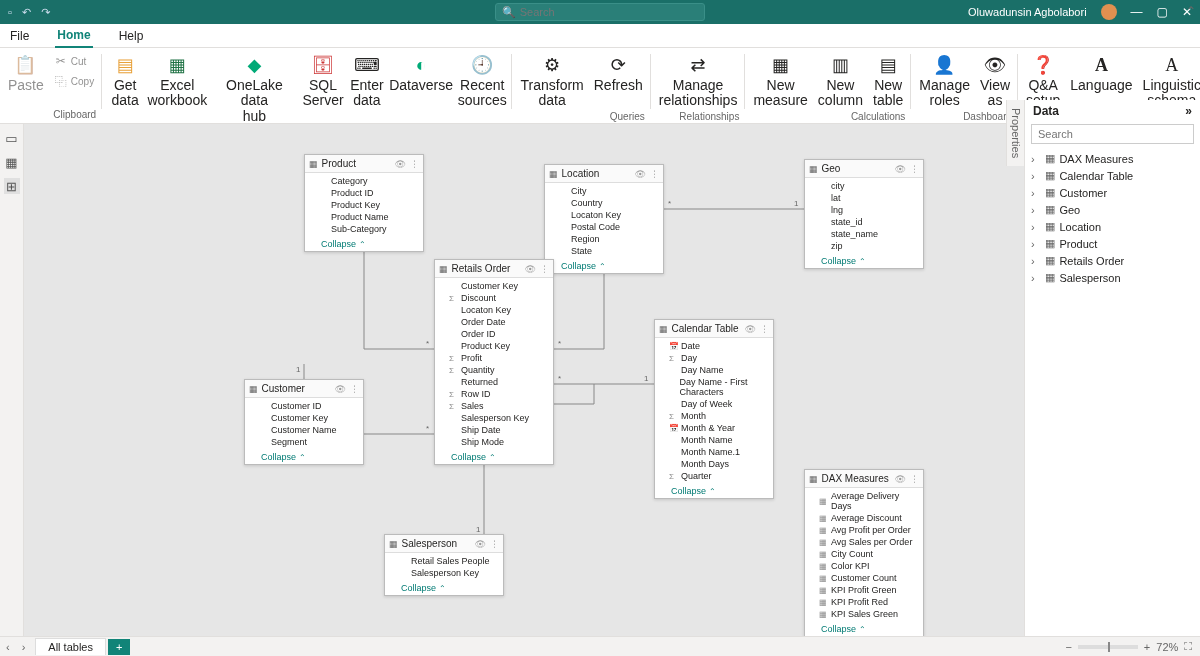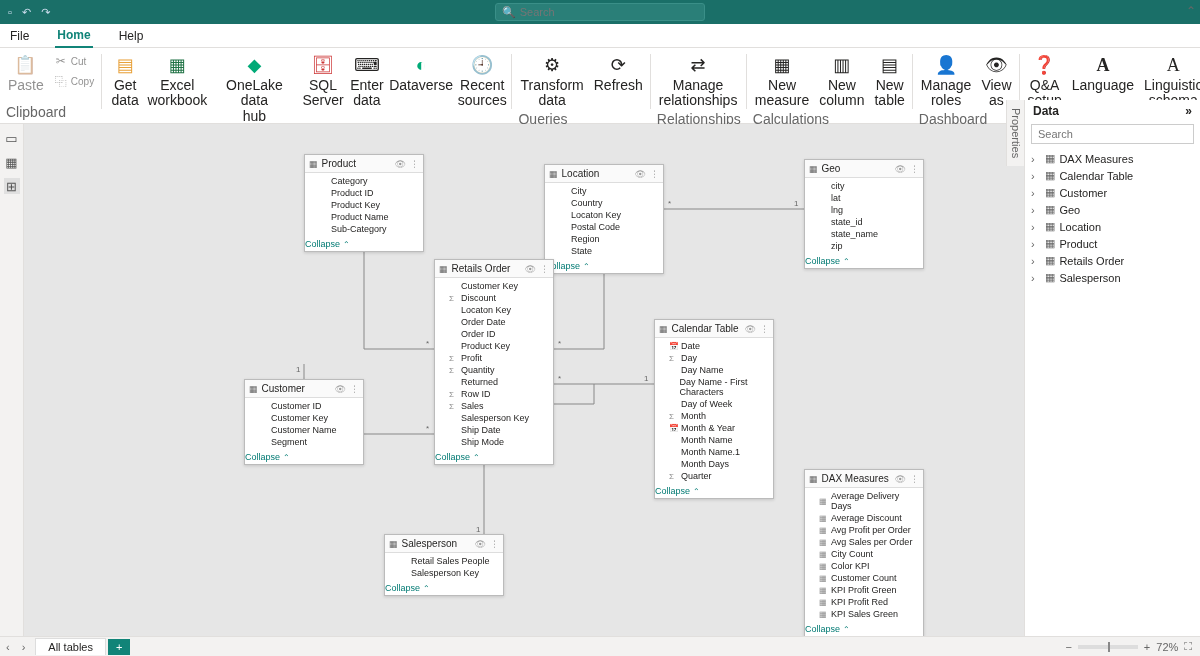--- a/index.html
+++ b/index.html
@@ -19,21 +19,21 @@
 
 .menurow { height:24px; display:flex; align-items:center; border-bottom:1px solid #e1dfdd; padding-left:8px; gap:24px; font-size:12px; }
 .menurow .tab { padding:4px 2px; cursor:pointer; }
 .menurow .tab.active { border-bottom:2px solid #118478; color:#118478; font-weight:600; }
 
 
 .ribbon { height:76px; display:flex; border-bottom:1px solid #e1dfdd; font-size:10px; }
 .group { display:flex; flex-direction:column; padding:2px 6px; position:relative; }
 .group:after { content:""; position:absolute; right:0; top:6px; bottom:14px; width:1px; background:#e1dfdd; }
 .group .items { display:flex; gap:6px; flex:1; align-items:flex-start; padding-top:2px;}
-.group .label { text-align:left; font-size:14px; color:#666; padding-bottom:1px; }
+.group .label { text-align:right; font-size:10px; color:#666; padding-bottom:1px; }
 .ritem { display:flex; flex-direction:column; align-items:center; gap:2px; cursor:pointer; min-width:34px; padding:2px;}
 .ritem .ricon { width:22px; height:22px; display:flex; align-items:center; justify-content:center; font-size:18px;}
 .ritem .rlabel { text-align:center; line-height:1.1; font-size:14px; white-space:pre-line; }
 .ritem.small { flex-direction:row; min-width:auto; gap:3px; font-size:10px;}
 .ritem.small .ricon { width:14px; height:14px; font-size:12px; }
 .paste-group { display:flex; flex-direction:column; gap:2px;}
 .chev{ position:absolute; right:4px; top:4px; cursor:pointer; color:#666;}
 
 
 .workspace { position:absolute; top:124px; left:24px; right:176px; bottom:20px; background:#e6e6e6; overflow:hidden; }
@@ -55,21 +55,21 @@
 
 .mtable { position:absolute; background:#fff; border:1px solid #bbb; box-shadow:0 1px 3px rgba(0,0,0,.15); font-size:9px; }
 .mtable .mhdr { display:flex; align-items:center; padding:3px 4px; gap:4px; border-bottom:1px solid #ddd; background:#fafafa;}
 .mtable .mhdr .ticon{ color:#666; }
 .mtable .mhdr .name{ flex:1; font-size:10px; }
 .mtable .mhdr .eye{ color:#999; cursor:pointer;}
 .mtable .mhdr .dots{ color:#999; cursor:pointer;}
 .mtable .fields { padding:2px 2px 2px 14px;}
 .mtable .fields div { padding:1px 0; display:flex; gap:4px; align-items:center;}
 .mtable .fields .fi { width:8px; color:#888; font-size:8px;}
-.mtable .collapse { padding:2px 0; color:#007a73; cursor:pointer; display:flex; align-items:center; gap:3px;}
+.mtable .collapse { padding:2px 16px; color:#007a73; cursor:pointer; display:flex; align-items:center; gap:3px;}
 .mtable .collapse:after{ content:"⌃"; font-size:8px;}
 
 
 svg.rel { position:absolute; top:0; left:0; width:100%; height:100%; pointer-events:none; }
 svg.rel line { stroke:#888; stroke-width:1; }
 svg.rel text { font-size:8px; fill:#666; }
 
 
 .bottombar { position:absolute; bottom:0; left:0; right:0; height:20px; background:#f3f2f1; border-top:1px solid #e1dfdd; display:flex; align-items:center; font-size:11px;}
 .bottombar .navbtn { padding:0 6px; cursor:pointer; color:#666;}
@@ -84,20 +84,27 @@
 
 <div class="titlebar">
   <div class="left">
     <span class="icon-btn">▫</span>
     <span class="icon-btn">↶</span>
     <span class="icon-btn">↷</span>
   </div>
   <div class="searchbox">
     <span>🔍</span>
     <input placeholder="Search" style="">
+  </div>
+  <div class="right">
+    <span>Oluwadunsin Agbolabori</span>
+    <span class="avatar"></span>
+    <span class="winbtn">—</span>
+    <span class="winbtn">▢</span>
+    <span class="winbtn">✕</span>
   </div>
 </div>
 
 <div class="menurow">
   <div class="tab">File</div>
   <div class="tab active">Home</div>
   <div class="tab">Help</div>
   <span class="chev">⌃</span>
 </div>
 

